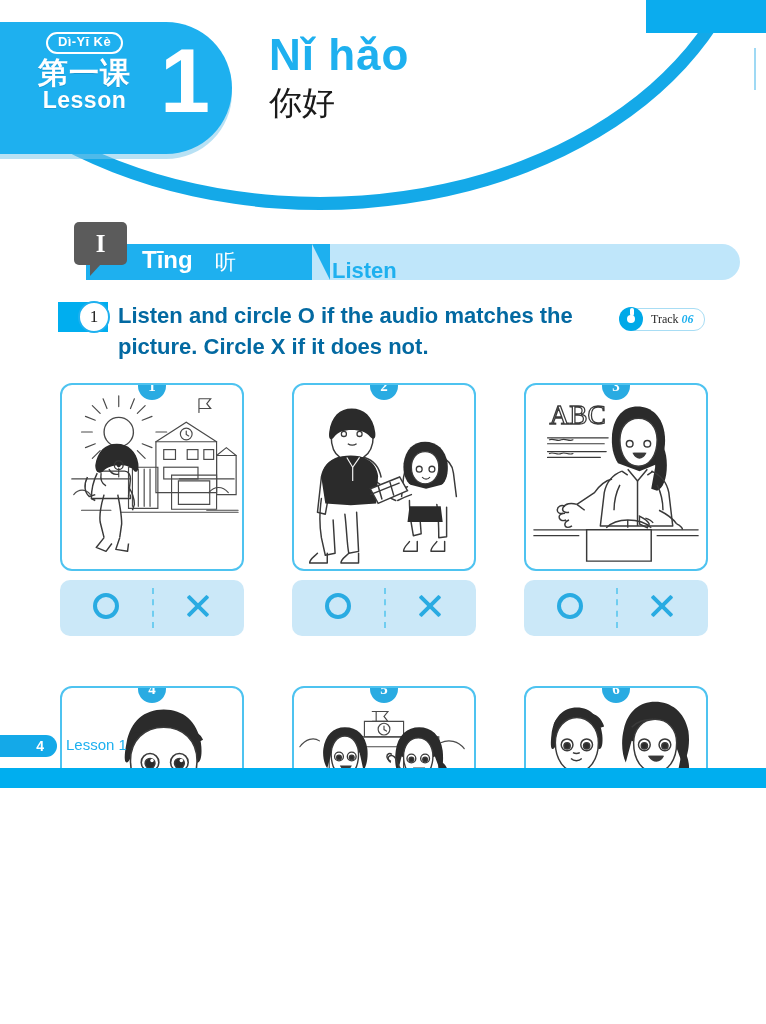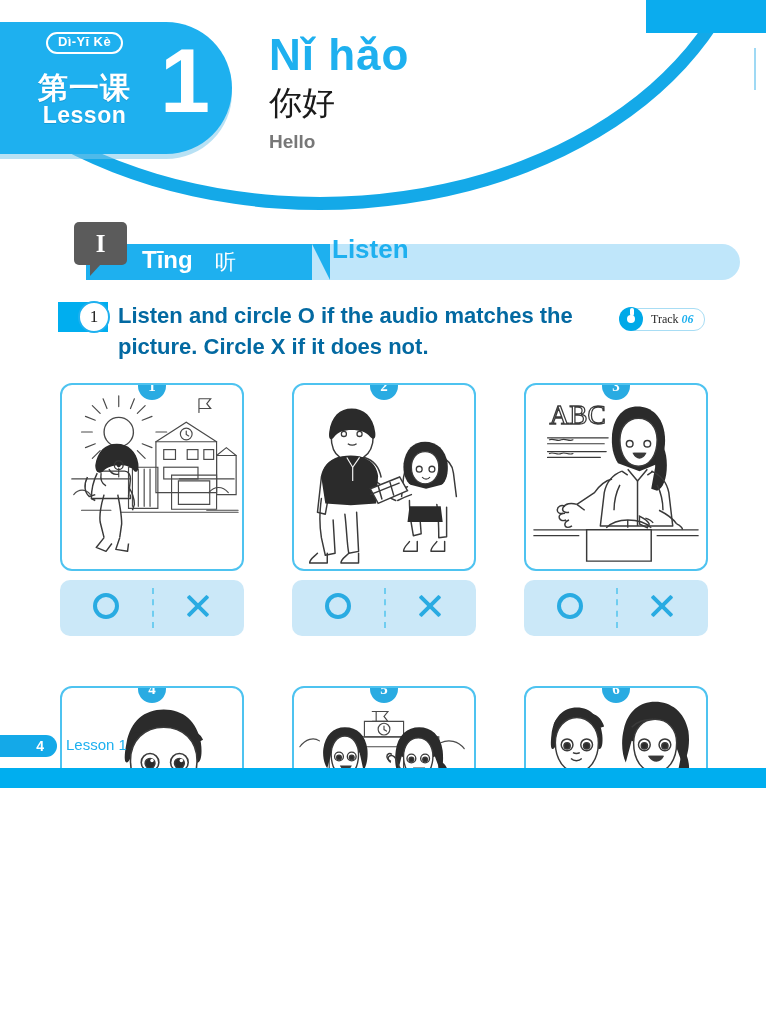--- a/index.html
+++ b/index.html
@@ -19,21 +19,21 @@
            border:13px solid rgba(150,150,150,.28);border-radius:50%;box-sizing:border-box;z-index:-1;}
   .hdr-topright{position:absolute;right:0;top:0;width:120px;height:33px;background:#0bacee;}
   .hdr-edge-line{position:absolute;right:10px;top:48px;width:2px;height:42px;background:#9fd9f4;}
 
   .lesson-badge{position:absolute;left:0;top:22px;width:232px;height:132px;
      background:#1eb0ef;border-radius:0 66px 66px 0;box-shadow:0 5px 0 rgba(125,200,235,.55);}
   .lesson-inner{position:absolute;left:22px;top:10px;width:125px;text-align:center;}
   .pinyin-pill{display:inline-block;border:2px solid #fff;border-radius:14px;
      padding:1px 10px 2px;color:#fff;font-size:13px;font-weight:bold;letter-spacing:.4px;
      line-height:1.15;font-family:"Liberation Sans",sans-serif;}
-  .hanzi-lesson{color:#fff;font-size:30px;font-weight:bold;line-height:1.05;margin-top:18px;
+  .hanzi-lesson{color:#fff;font-size:30px;font-weight:bold;line-height:1.05;margin-top:3px;
      letter-spacing:1px;text-shadow:0 1px 0 rgba(0,80,130,.25);}
   .lesson-word{color:#fff;font-size:23px;font-weight:bold;line-height:1.1;letter-spacing:.5px;
      text-shadow:0 1px 0 rgba(0,80,130,.25);}
   .lesson-num{position:absolute;left:160px;top:14px;color:#fff;font-size:90px;font-weight:bold;
      line-height:1;font-family:"Liberation Sans",sans-serif;}
 
   .title-block{position:absolute;left:269px;top:32px;width:280px;text-align:left;}
   .t-pinyin{color:#1eb0ef;font-size:44px;font-weight:bold;line-height:1.05;letter-spacing:1px;}
   .t-hanzi{color:#1a1a1a;font-size:33px;line-height:1.25;margin-top:4px;
      font-family:"DejaVu Serif",serif;font-weight:normal;}
@@ -47,21 +47,21 @@
   .sec-blue:after{content:"";position:absolute;right:-18px;top:0;width:0;height:0;
      border-style:solid;border-width:0 18px 36px 0;border-color:transparent #1eb0ef transparent transparent;}
   .sec-bubble{position:absolute;left:0px;top:0px;width:53px;height:43px;background:#5b5b5b;border-radius:5px;}
   .sec-bubble:after{content:"";position:absolute;left:16px;bottom:-11px;width:0;height:0;
      border-style:solid;border-width:12px 11px 0 0;border-color:#5b5b5b transparent transparent transparent;}
   .sec-bubble span{position:absolute;left:0;top:0;width:53px;height:43px;line-height:43px;
      text-align:center;color:#fff;font-size:25px;font-weight:bold;font-family:"Liberation Serif",serif;}
   .sec-pinyin{position:absolute;left:68px;top:24px;color:#fff;font-size:24px;font-weight:bold;}
   .sec-hanzi{position:absolute;left:141px;top:26px;color:#fff;font-size:21px;
      font-family:"DejaVu Serif",serif;}
-  .sec-eng{position:absolute;left:258px;top:12px;color:#1eb0ef;font-size:26px;font-weight:bold;}
+  .sec-eng{position:absolute;left:258px;top:36px;color:#1eb0ef;font-size:22px;font-weight:bold;}
 
   
   .instr{position:absolute;left:58px;top:300px;width:700px;height:52px;}
   .instr-tab{position:absolute;left:0;top:2px;width:50px;height:30px;background:#00aeef;}
   .instr-circle{position:absolute;left:20px;top:1px;width:32px;height:32px;border-radius:50%;
      background:#fff;border:2px solid #1eb0ef;box-sizing:border-box;}
   .instr-circle span{display:block;width:100%;line-height:28px;text-align:center;
      color:#1b1b1b;font-size:17px;font-family:"Liberation Serif",serif;}
   .instr-text{position:absolute;left:60px;top:0px;width:480px;color:#0369a1;font-size:22px;
      font-weight:bold;line-height:1.42;}
@@ -126,21 +126,20 @@
         <div class="pinyin-pill">Dì-Yī Kè</div>
         <div class="hanzi-lesson">第一课</div>
         <div class="lesson-word">Lesson</div>
       </div>
       <div class="lesson-num">1</div>
     </div>
 
     <div class="title-block">
       <div class="t-pinyin">Nǐ hǎo</div>
       <div class="t-hanzi">你好</div>
-      <div class="t-eng">Hello</div>
     </div>
   </div>
 
   <div class="section">
     <div class="sec-light"></div>
     <div class="sec-blue"></div>
     <div class="sec-pinyin">Tīng</div>
     <div class="sec-hanzi">听</div>
     <div class="sec-eng">Listen</div>
     <div class="sec-bubble">

